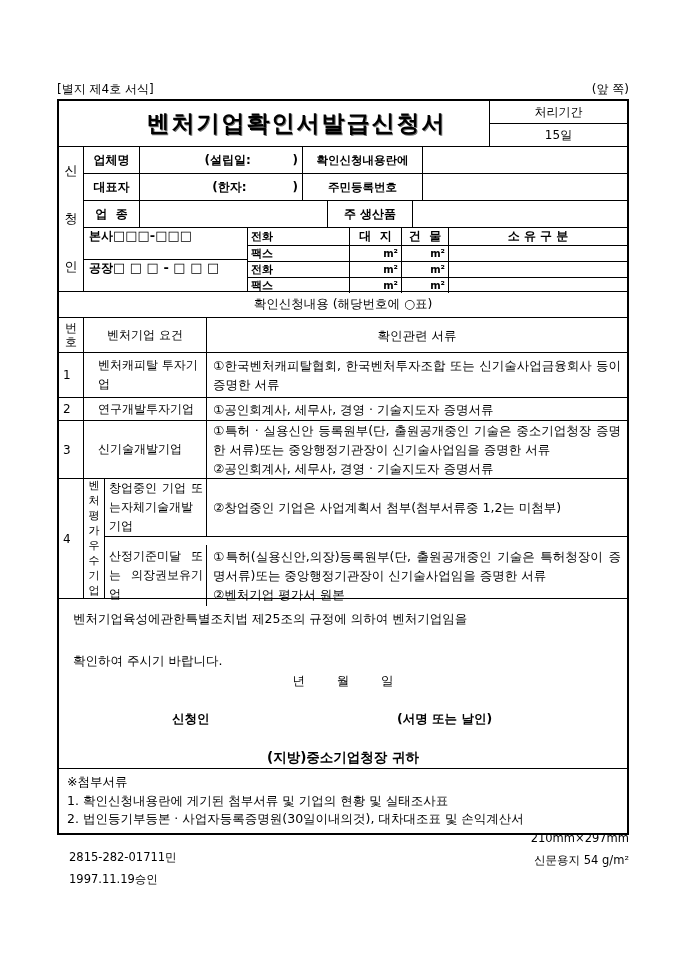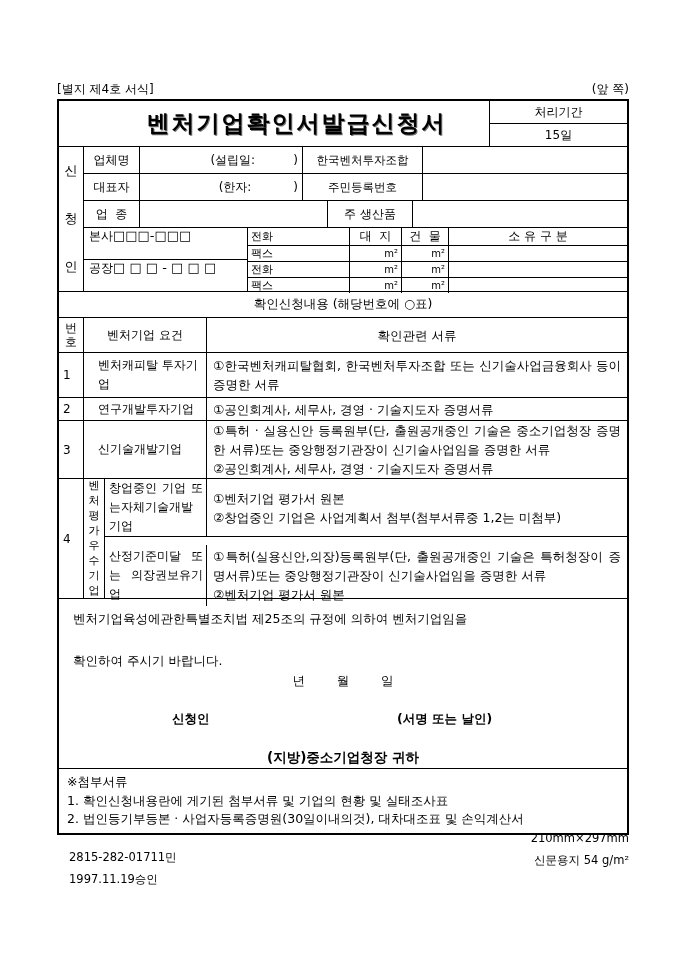--- a/index.html
+++ b/index.html
@@ -25,21 +25,21 @@
   
   .title-row { height:46px;padding-left:45px; }
   .title-cell { width:386px; font-size:23px; font-weight:800; letter-spacing:2px; text-shadow:1px 1px 0 #777; }
   .proc-col { flex:1; display:flex; flex-direction:column; }
   .proc-top { height:23px; border-bottom:1px solid #000; }
   .proc-bot { flex:1; }
 
   
   .applicant { height:145px; }
   .vert-col { width:25px; display:flex; flex-direction:column; justify-content:space-around; align-items:center; font-size:13px; border-right:1px solid #000; }
-  .app-main { flex:1; display:flex; flex-direction:column; }
+  .app-main { flex:1; display:flex; flex-direction:column;font-weight:bold; }
   .app-r { height:27px; display:flex; border-bottom:1px solid #000; }
   .lab56 { width:56px; }
   .lab120 { width:120px; font-size:11.5px; }
   .lab85 { width:85px; }
   .val-flex { flex:1; }
   .val204 { width:204px; }
   .val214 { width:214px; }
   .hint { justify-content:flex-end; padding-right:4px; color:#000; }
 
   .addr { height:63px; display:flex; }
@@ -113,21 +113,21 @@
       <div class="vert-col">
           <div>신</div>
           <div>청</div>
           <div>인</div>
         </div>
       <div class="app-main">
 
         <div class="app-r">
           <div class="cell lab56 c">업체명</div>
           <div class="cell val-flex l hint pre"><span class="pre">(설립일:          )</span></div>
-          <div class="cell lab120 c">한국벤처투자조합</div>
+          <div class="cell lab120 c">확인신청내용란에</div>
           <div class="cell last val204"></div>
         </div>
 
         <div class="app-r">
           <div class="cell lab56 c">대표자</div>
           <div class="cell val-flex l hint pre"><span class="pre">(한자:           )</span></div>
           <div class="cell lab120 c">주민등록번호</div>
           <div class="cell last val204"></div>
         </div>
 
@@ -225,21 +225,20 @@
           <div>가</div>
           <div>우</div>
           <div>수</div>
           <div>기</div>
           <div>업</div>
         </div>
       <div class="sub-col">
         <div class="sub-r">
           <div class="sreq">창업중인 기업 또는자체기술개발기업</div>
           <div class="doc-col">
-            <div>①벤처기업 평가서 원본</div>
             <div>②창업중인 기업은 사업계획서 첨부(첨부서류중 1,2는 미첨부)</div>
           </div>
         </div>
         <div class="sub-r">
           <div class="sreq">산정기준미달 또는 의장권보유기업</div>
           <div class="doc-col">
             <div>①특허(실용신안,의장)등록원부(단, 출원공개중인 기술은 특허청장이 증명서류)또는 중앙행정기관장이 신기술사업임을 증명한 서류</div>
             <div>②벤처기업 평가서 원본</div>
           </div>
         </div>

